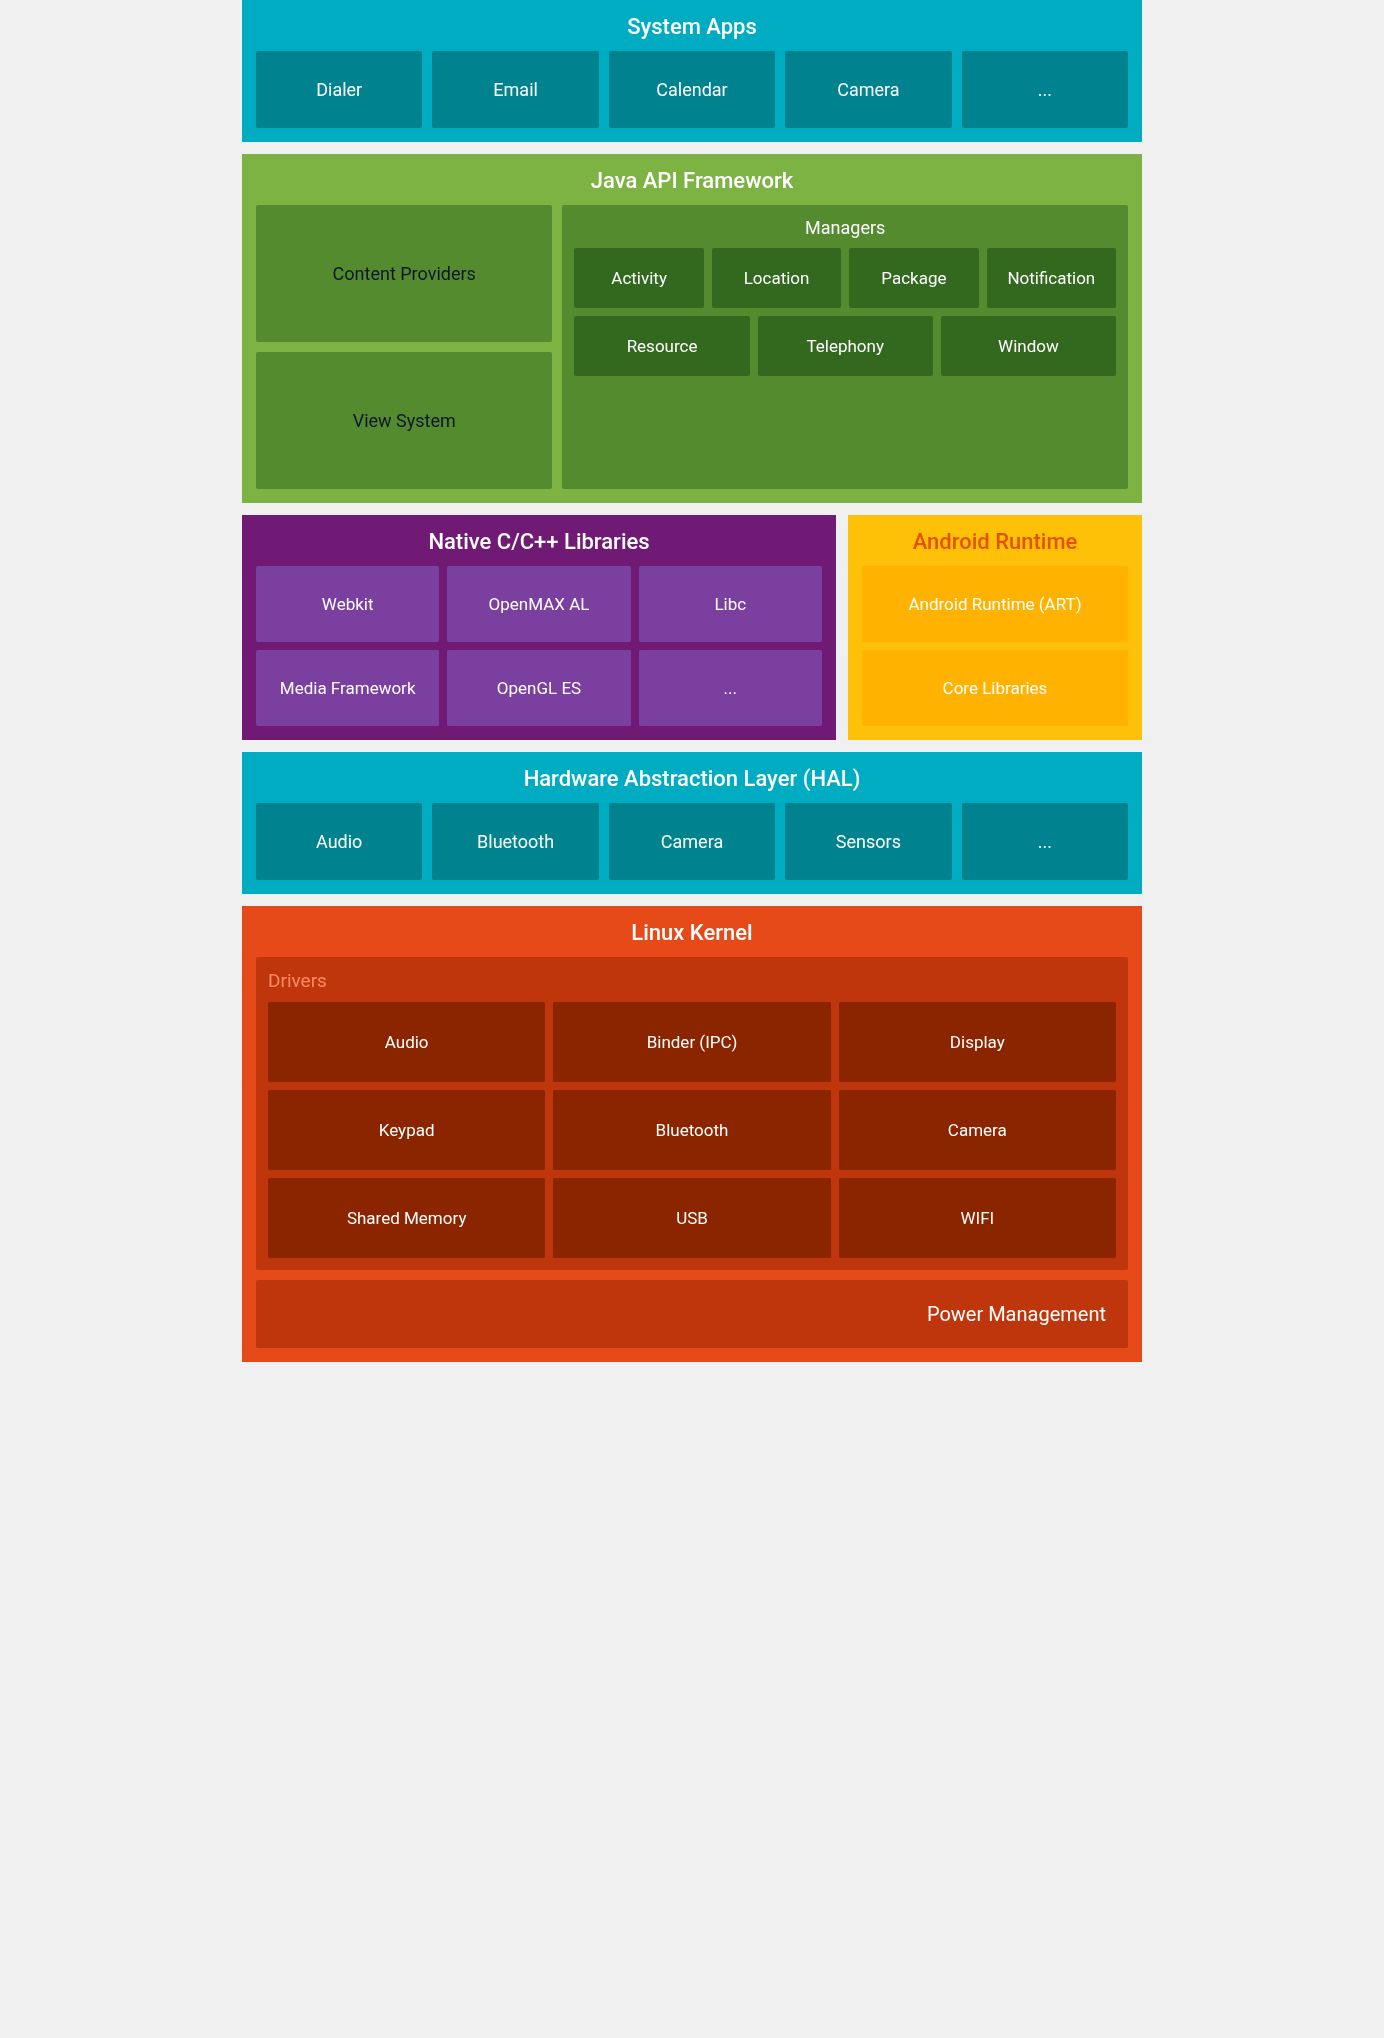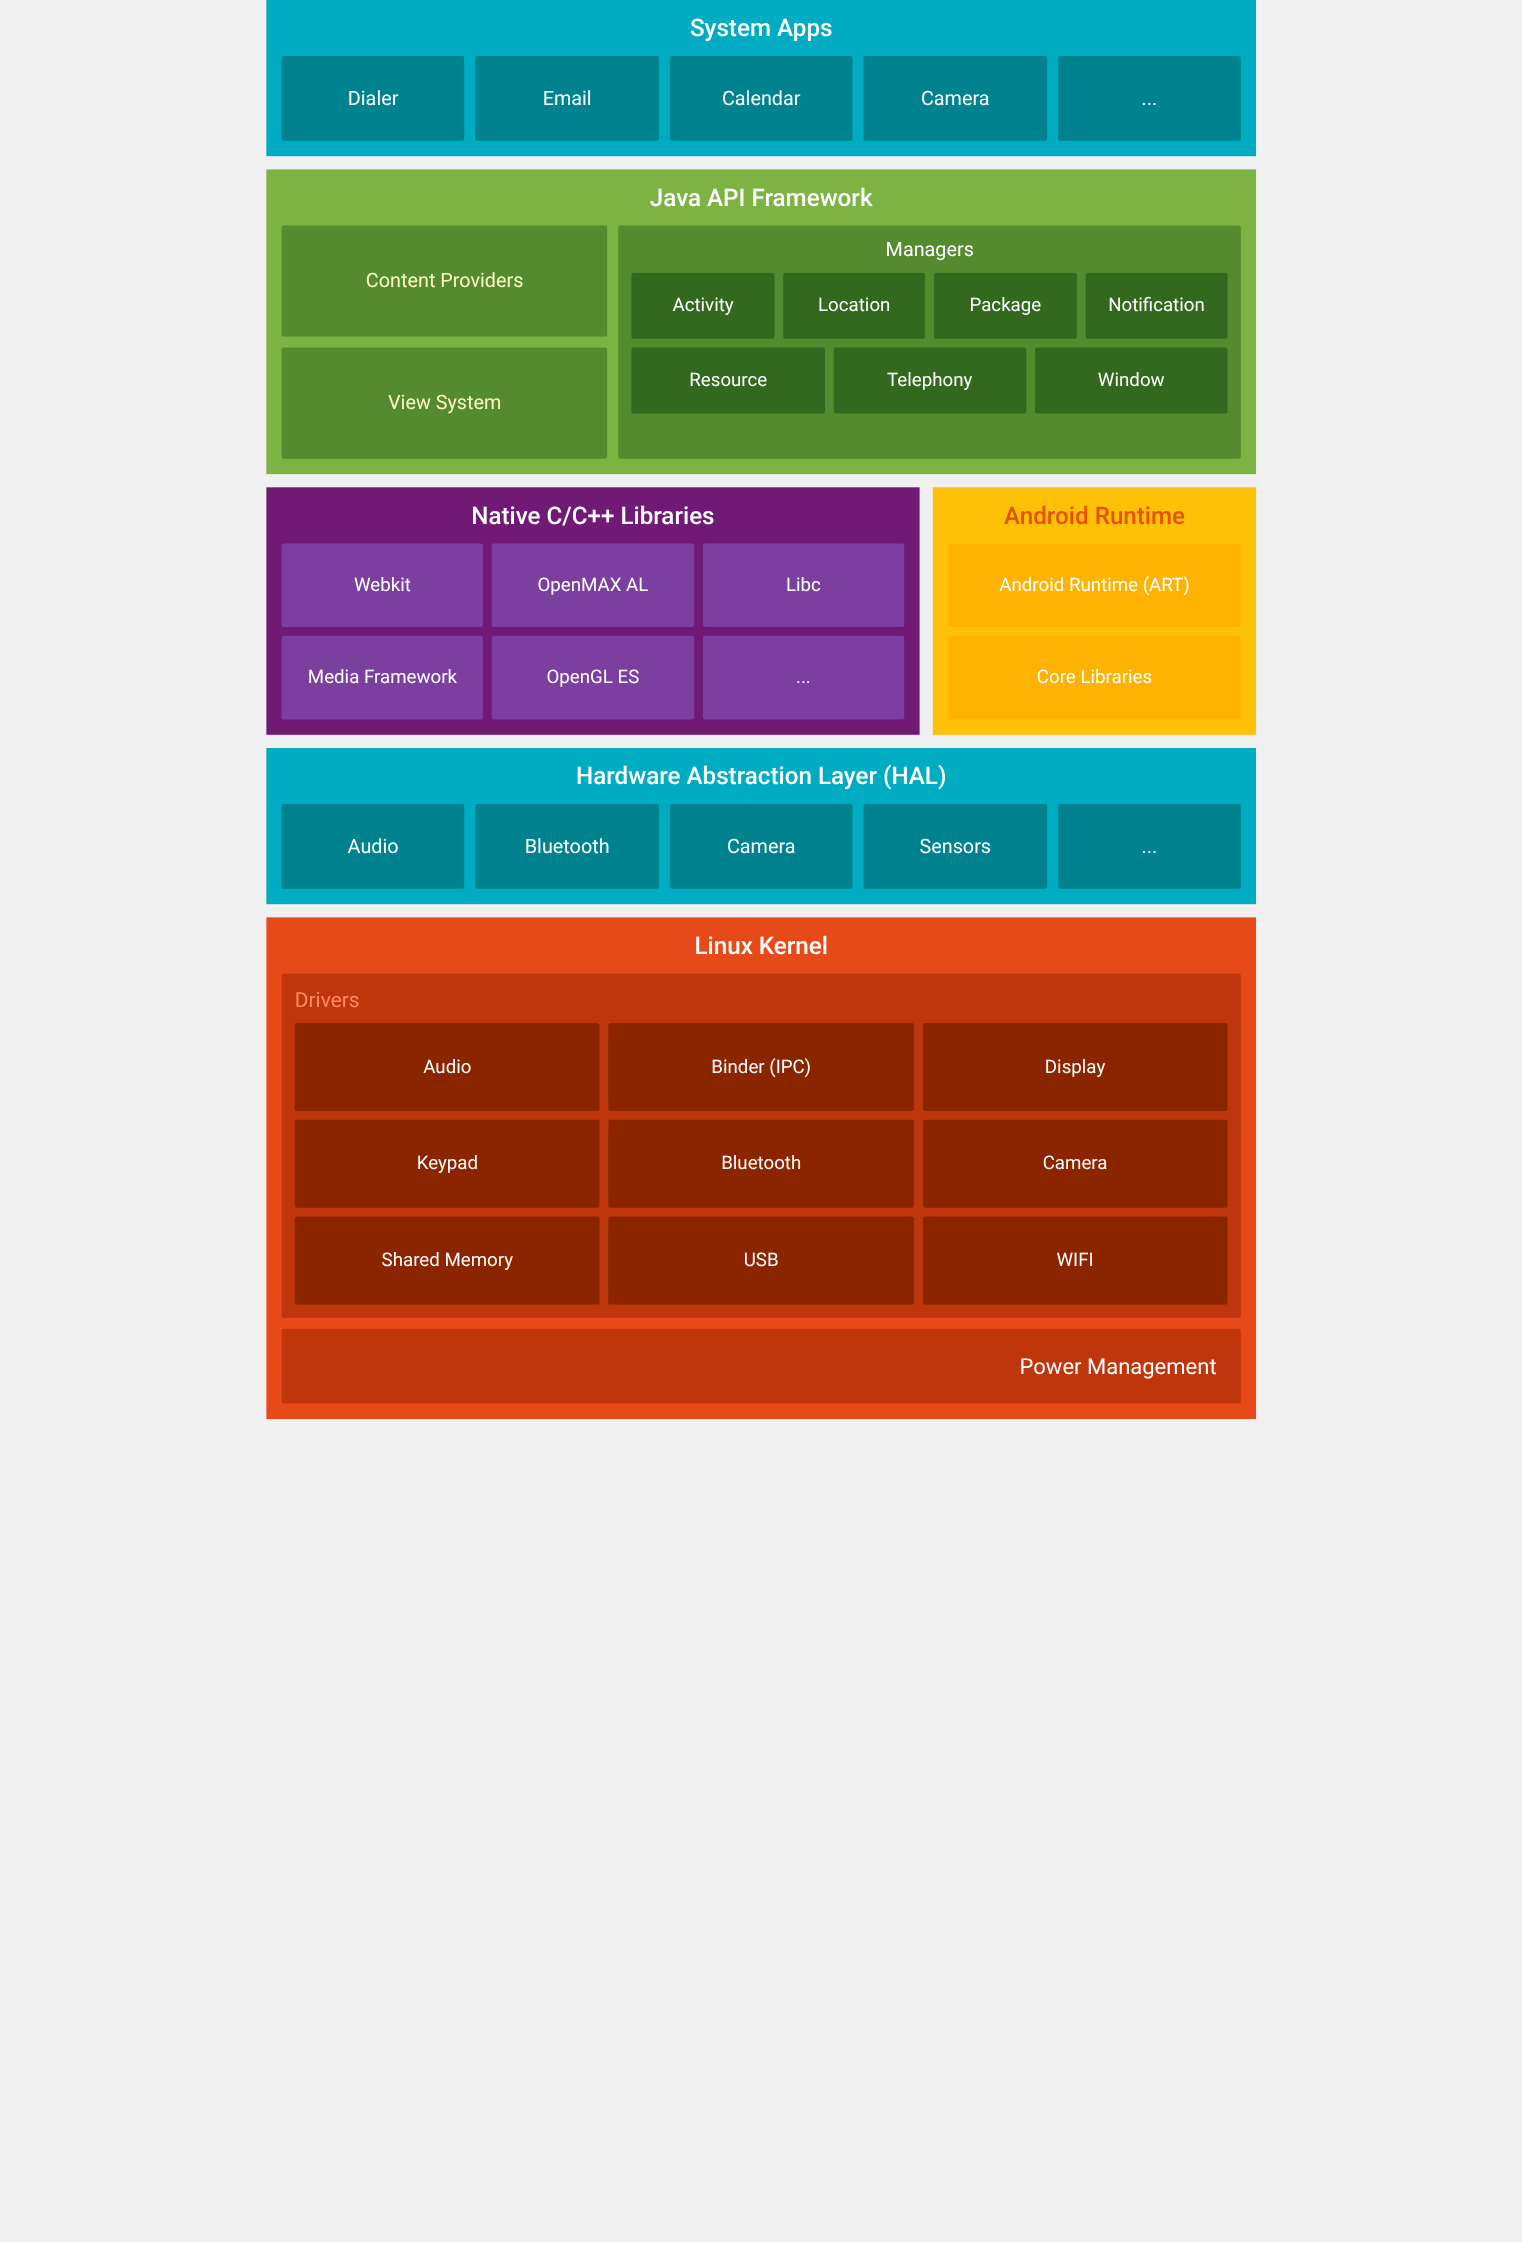--- a/index.html
+++ b/index.html
@@ -53,23 +53,23 @@
       gap: 10px;
     }
     .java-api .left {
       display: flex;
       flex-direction: column;
       gap: 10px;
       width: 34%;
     }
     .java-api .left .box {
       background: #558B2F;
-      color: #fef9c3;
-      text-align: center;
-      padding: 40px 10px;
+      color: #0f172a;
+      text-align: center;
+      padding: 58px 10px;
       font-size: 18px;
       border-radius: 2px;
       flex: 1;
     }
     .java-api .right {
       flex: 1;
       background: #558B2F;
       border-radius: 2px;
       padding: 12px;
     }
@@ -80,21 +80,21 @@
       margin-bottom: 10px;
     }
     .java-api .right .mgr-grid {
       display: flex;
       flex-direction: column;
       gap: 8px;
     }
     .java-api .right .mgr-row {
       display: flex;
       gap: 8px;
-      justify-content: space-between;
+      justify-content: center;
       border-radius: 18px;
     }
     .java-api .right .mgr-box {
       background: #33691E;
       color: white;
       text-align: center;
       padding: 20px 14px;
       font-size: 17px;
       border-radius: 2px;
       flex: 1;

